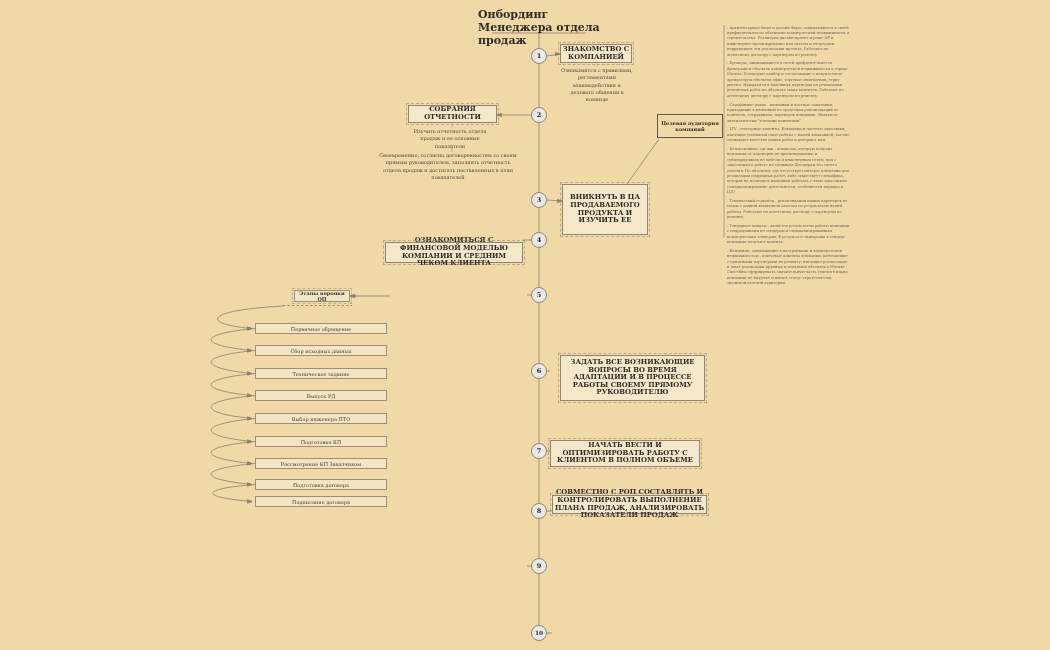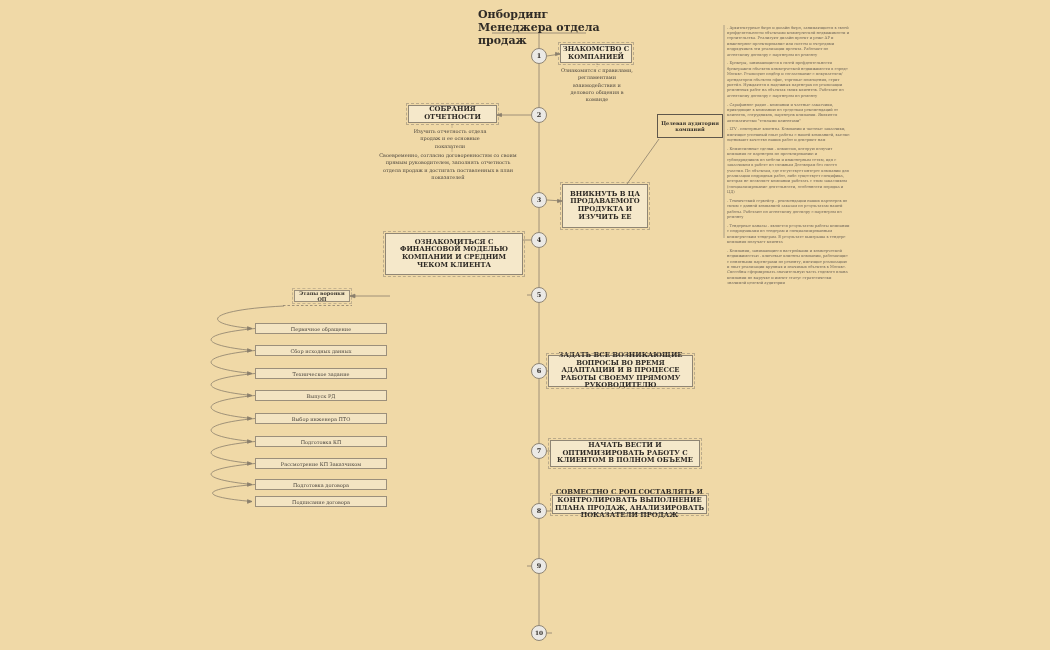--- a/index.html
+++ b/index.html
@@ -118,23 +118,23 @@
       <span>10</span>
     </div>
 
   <div class="node" style="left:560px;top:44px;width:72px;height:19px">ЗНАКОМСТВО С КОМПАНИЕЙ</div>
   <div class="note" style="left:561px;top:67px;width:72px">Ознакомится с правилами, регламентами взаимодействия и делового общения в команде</div>
 
   <div class="node" style="left:408px;top:105px;width:89px;height:18px">СОБРАНИЯ ОТЧЕТНОСТИ</div>
   <div class="note" style="left:408px;top:128px;width:84px">Изучить отчетность отдела продаж и ее основные показатели</div>
   <div class="note" style="left:376px;top:152px;width:144px">Своевременно, согласно договоренностям со своим прямым руководителем, заполнять отчетность отдела продаж и достигать поставленных в план показателей</div>
 
-  <div class="node" style="left:562px;top:184px;width:86px;height:44px">ВНИКНУТЬ В ЦА ПРОДАВАЕМОГО ПРОДУКТА И ИЗУЧИТЬ ЕЕ</div>
-  <div class="node" style="left:385px;top:233px;width:138px;height:42px">ОЗНАКОМИТЬСЯ С ФИНАНСОВОЙ МОДЕЛЬЮ КОМПАНИИ И СРЕДНИМ ЧЕКОМ КЛИЕНТА</div>
-  <div class="node" style="left:548px;top:355px;width:145px;height:32px">ЗАДАТЬ ВСЕ ВОЗНИКАЮЩИЕ ВОПРОСЫ ВО ВРЕМЯ АДАПТАЦИИ И В ПРОЦЕССЕ РАБОТЫ СВОЕМУ ПРЯМОМУ РУКОВОДИТЕЛЮ</div>
+  <div class="node" style="left:562px;top:184px;width:86px;height:51px">ВНИКНУТЬ В ЦА ПРОДАВАЕМОГО ПРОДУКТА И ИЗУЧИТЬ ЕЕ</div>
+  <div class="node" style="left:385px;top:242px;width:138px;height:21px">ОЗНАКОМИТЬСЯ С ФИНАНСОВОЙ МОДЕЛЬЮ КОМПАНИИ И СРЕДНИМ ЧЕКОМ КЛИЕНТА</div>
+  <div class="node" style="left:560px;top:355px;width:145px;height:46px">ЗАДАТЬ ВСЕ ВОЗНИКАЮЩИЕ ВОПРОСЫ ВО ВРЕМЯ АДАПТАЦИИ И В ПРОЦЕССЕ РАБОТЫ СВОЕМУ ПРЯМОМУ РУКОВОДИТЕЛЮ</div>
   <div class="node" style="left:550px;top:440px;width:150px;height:27px">НАЧАТЬ ВЕСТИ И ОПТИМИЗИРОВАТЬ РАБОТУ С КЛИЕНТОМ В ПОЛНОМ ОБЪЕМЕ</div>
   <div class="node" style="left:552px;top:495px;width:155px;height:19px">СОВМЕСТНО С РОП СОСТАВЛЯТЬ И КОНТРОЛИРОВАТЬ ВЫПОЛНЕНИЕ ПЛАНА ПРОДАЖ, АНАЛИЗИРОВАТЬ ПОКАЗАТЕЛИ ПРОДАЖ</div>
 
   <div class="small-label" style="left:294px;top:290px;width:56px;height:12px">Этапы воронки ОП</div>
   <div class="funnel-item" style="top:323px">Первичное обращение</div>
   <div class="funnel-item" style="top:345px">Сбор исходных данных</div>
   <div class="funnel-item" style="top:368px">Техническое задание</div>
   <div class="funnel-item" style="top:390px">Выпуск РД</div>
   <div class="funnel-item" style="top:413px">Выбор инженера ПТО</div>
   <div class="funnel-item" style="top:436px">Подготовка КП</div>

